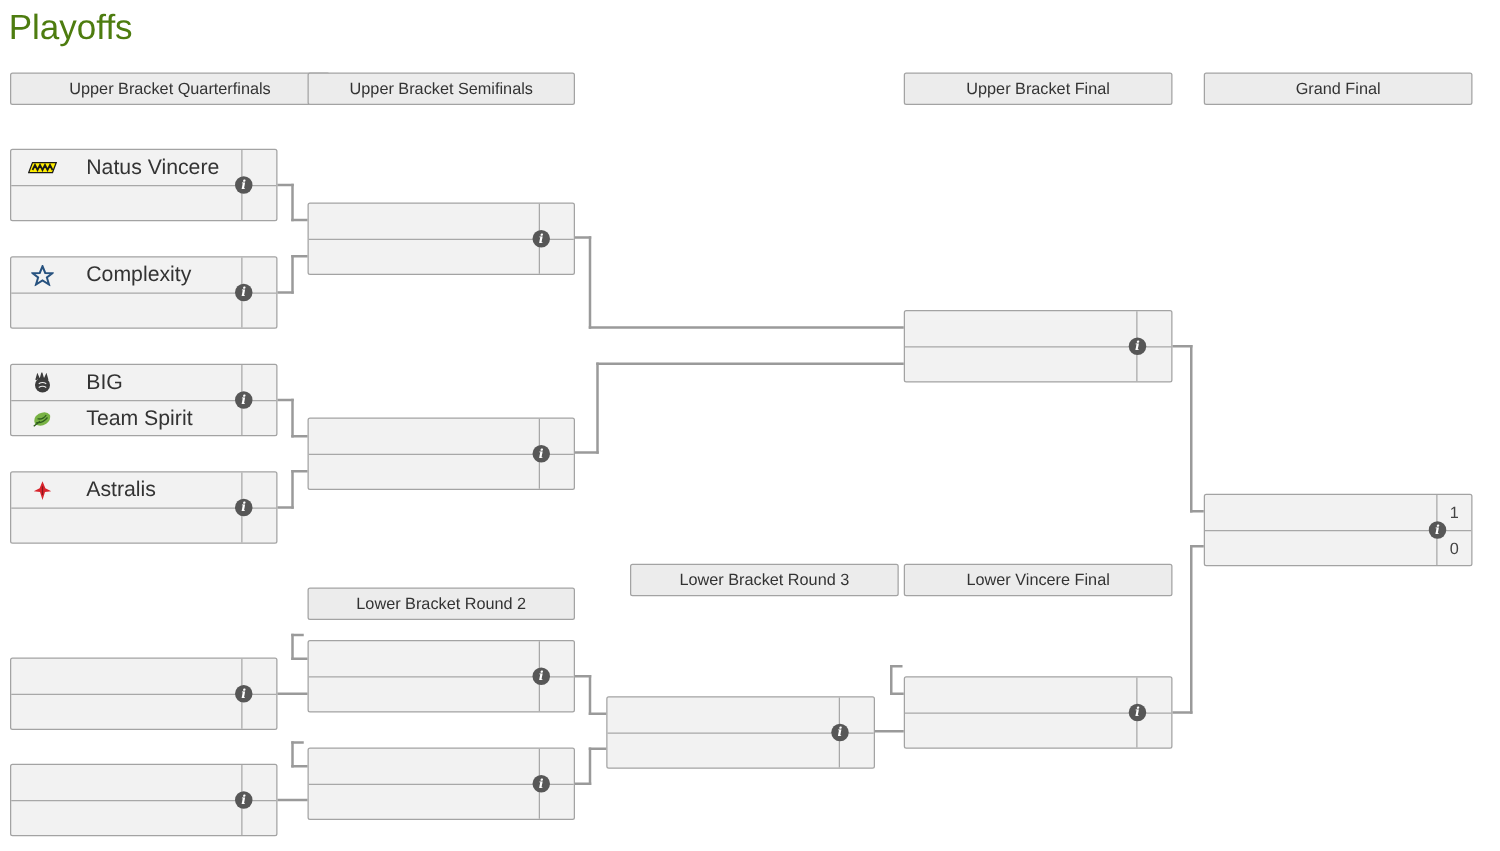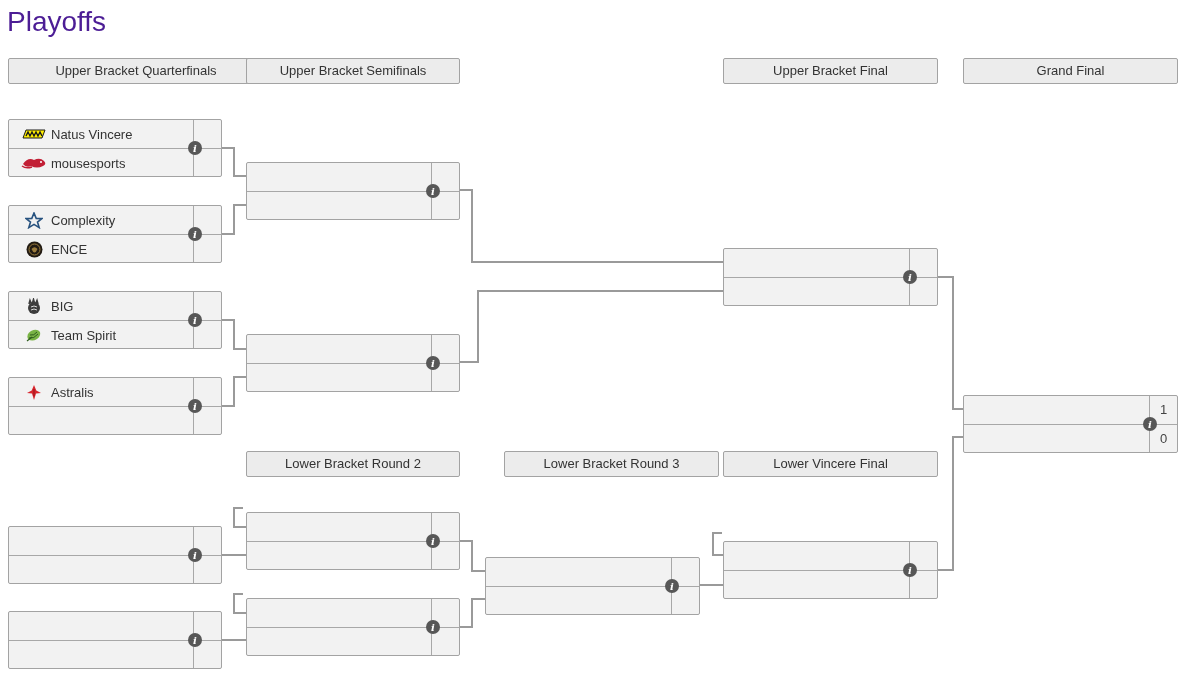--- a/index.html
+++ b/index.html
@@ -8,93 +8,73 @@
   #page-title{position:absolute;left:7px;top:6px;font-size:28px;font-weight:400;color:#6b7c3f;}
   .rheader{position:absolute;height:26px;line-height:24px;text-align:center;background:#ececec;
            border:1px solid #a3a3a3;border-radius:2px;font-size:13px;color:#333;box-sizing:border-box;}
   .match{position:absolute;height:58px;background:#f2f2f2;border:1px solid #a3a3a3;border-radius:2px;box-sizing:border-box;}
   .w214{width:214px;}
   .w215{width:215px;}
   .trow{position:absolute;left:0;height:28px;display:flex;align-items:center;padding-left:8px;width:calc(100% - 44px);overflow:hidden;}
   .trow.top{top:0;}
   .trow.bottom{top:29px;}
   .tlogo{width:34px;height:18px;display:flex;align-items:center;justify-content:center;flex:0 0 34px;}
-  .tname{font-size:13px;color:#333;margin-left:0;white-space:nowrap;}
+  .tname{font-size:17px;color:#333;margin-left:18px;white-space:nowrap;}
   .divider{position:absolute;left:0;right:0;top:28px;height:1px;background:#a8a8a8;}
   .scorecol{position:absolute;right:0;top:0;bottom:0;width:27px;border-left:1px solid #a8a8a8;}
   .scell{height:28px;line-height:28px;text-align:center;font-size:13px;color:#444;}
   .scell.bottom{margin-top:1px;}
   .info{position:absolute;left:179px;top:21px;width:14px;height:14px;border-radius:50%;background:#575757;
         color:#fff;display:flex;align-items:center;justify-content:center;
         font:bold italic 10px "DejaVu Serif",serif;z-index:3;cursor:pointer;}
   .ln{position:absolute;background:#9a9a9a;z-index:1;}
 </style>
 </head>
 <body>
 
 <div id="stage">
 
-  <div id="page-title" style="color: #4c1d95;">Playoffs</div>
+  <div id="page-title" style="color: #4d7c0f;">Playoffs</div>
 
   <div class="rheader" style="left:8px;top:58px;width:256px">Upper Bracket Quarterfinals</div>
   <div class="rheader" style="left:246px;top:58px;width:214px">Upper Bracket Semifinals</div>
   <div class="rheader" style="left:723px;top:58px;width:215px">Upper Bracket Final</div>
   <div class="rheader" style="left:963px;top:58px;width:215px">Grand Final</div>
-  <div class="rheader" style="left:246px;top:451px;width:214px">Lower Bracket Round 2</div>
+  <div class="rheader" style="left:246px;top:470px;width:214px">Lower Bracket Round 2</div>
   <div class="rheader" style="left:504px;top:451px;width:215px">Lower Bracket Round 3</div>
   <div class="rheader" style="left:723px;top:451px;width:215px">Lower Vincere Final</div>
 
   <div class="match w214" style="left:8px;top:119px">
     <div class="trow top">
       <span class="tlogo">
         <svg width="26" height="16" viewBox="0 0 26 16">
             <polygon points="2,12 5,4 24,4 21,12" fill="#ffee00" stroke="#1a1a1a" stroke-width="1"></polygon>
             <path d="M5,10 L7,6 L9,10 L11,6 L13,10 L15,6 L17,10 L19,6 L21,10" stroke="#1a1a1a" stroke-width="1.4" fill="none"></path>
           </svg>
       </span>
       <span class="tname">Natus Vincere</span>
     </div>
-    <div class="trow bottom">
-      <span class="tlogo">
-        <svg width="28" height="16" viewBox="0 0 28 16">
-            <path d="M3,9 Q8,2 14,5 Q20,2 24,6 Q27,9 23,11 Q17,14 11,11 Q6,13 3,9 Z" fill="#c21f35"></path>
-            <path d="M2,11 Q6,14 12,12" stroke="#c21f35" stroke-width="1.5" fill="none"></path>
-            <circle cx="21" cy="7" r="1" fill="#fff"></circle>
-          </svg>
-      </span>
-      <span class="tname">mousesports</span>
-    </div>
     <div class="scorecol">
       <div class="scell top"></div>
       <div class="scell bottom"></div>
     </div>
     <div class="divider"></div>
     <span class="info">
         <span>i</span>
       </span>
   </div>
 
   <div class="match w214" style="left:8px;top:205px">
     <div class="trow top">
       <span class="tlogo">
         <svg width="18" height="17" viewBox="0 0 18 17">
             <path d="M9,1 L11.2,6.4 L17,6.6 L12.5,10 L14.2,15.6 L9,12.4 L3.8,15.6 L5.5,10 L1,6.6 L6.8,6.4 Z" fill="none" stroke="#27527f" stroke-width="1.6"></path>
           </svg>
       </span>
       <span class="tname">Complexity</span>
-    </div>
-    <div class="trow bottom">
-      <span class="tlogo">
-        <svg width="17" height="17" viewBox="0 0 17 17">
-            <circle cx="8.5" cy="8.5" r="8" fill="#211a12"></circle>
-            <circle cx="8.5" cy="8.5" r="5.5" fill="none" stroke="#9a7b3c" stroke-width="1"></circle>
-            <path d="M5.5,8 Q8.5,4.5 11.5,8 Q10,11.5 8.5,11.5 Q7,11.5 5.5,8 Z" fill="#9a7b3c"></path>
-          </svg>
-      </span>
-      <span class="tname">ENCE</span>
     </div>
     <div class="scorecol">
       <div class="scell top"></div>
       <div class="scell bottom"></div>
     </div>
     <div class="divider"></div>
     <span class="info">
         <span>i</span>
       </span>
   </div>

